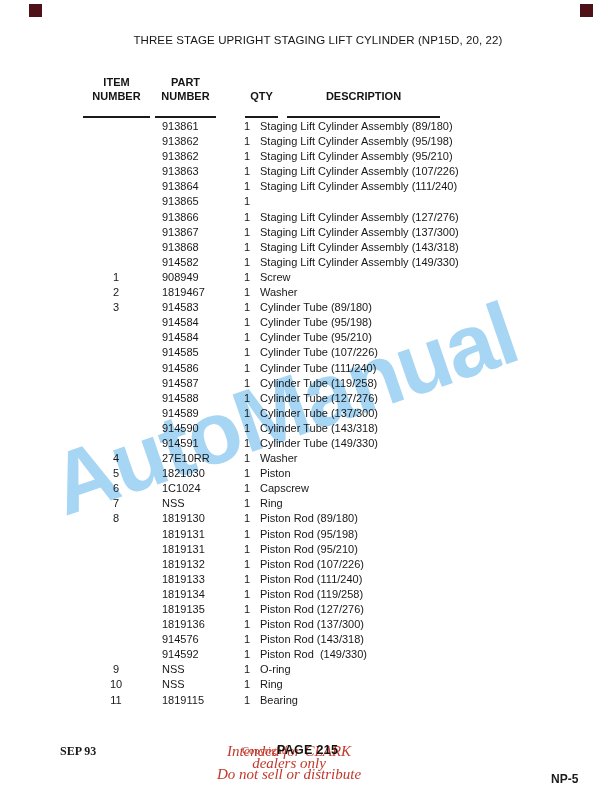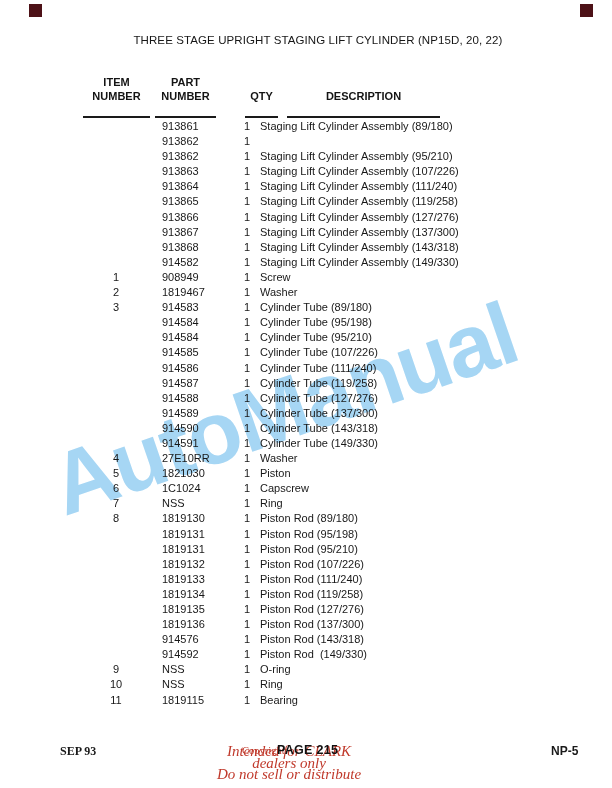--- a/index.html
+++ b/index.html
@@ -70,21 +70,21 @@
   }
   .c-item{width:56px;text-align:center;}
   .c-part{width:72px;margin-left:18px;text-align:left;}
   .c-qty{width:26px;text-align:center;}
   .c-desc{text-align:left;white-space:pre;}
   .footer-left{
     position:absolute;left:60px;top:744px;
     font-size:12px;font-weight:700;color:#1a1a1a;font-family:Liberation Serif, serif;
   }
   .footer-right{
-    position:absolute;left:551px;top:744px;
+    position:absolute;left:551px;top:772px;
     font-size:12px;font-weight:700;color:#1a1a1a;
   }
   .copyright-block{
     position:absolute;left:210px;top:746px;width:158px;
     font-family:"Liberation Serif", serif;
     font-size:15px;line-height:11.5px;
     text-align:center;
     z-index:2;
     font-style:italic;
   }
@@ -134,20 +134,21 @@
         <div class="row">
           <span class="c-item"></span>
           <span class="c-part">913861</span>
           <span class="c-qty">1</span>
           <span class="c-desc">Staging Lift Cylinder Assembly (89/180)</span>
         </div>
         <div class="row">
           <span class="c-item"></span>
           <span class="c-part">913862</span>
           <span class="c-qty">1</span>
+          <span class="c-desc">Staging Lift Cylinder Assembly (95/198)</span>
         </div>
         <div class="row">
           <span class="c-item"></span>
           <span class="c-part">913862</span>
           <span class="c-qty">1</span>
           <span class="c-desc">Staging Lift Cylinder Assembly (95/210)</span>
         </div>
         <div class="row">
           <span class="c-item"></span>
           <span class="c-part">913863</span>
@@ -157,21 +158,20 @@
         <div class="row">
           <span class="c-item"></span>
           <span class="c-part">913864</span>
           <span class="c-qty">1</span>
           <span class="c-desc">Staging Lift Cylinder Assembly (111/240)</span>
         </div>
         <div class="row">
           <span class="c-item"></span>
           <span class="c-part">913865</span>
           <span class="c-qty">1</span>
-          <span class="c-desc">Staging Lift Cylinder Assembly (119/258)</span>
         </div>
         <div class="row">
           <span class="c-item"></span>
           <span class="c-part">913866</span>
           <span class="c-qty">1</span>
           <span class="c-desc">Staging Lift Cylinder Assembly (127/276)</span>
         </div>
         <div class="row">
           <span class="c-item"></span>
           <span class="c-part">913867</span>

